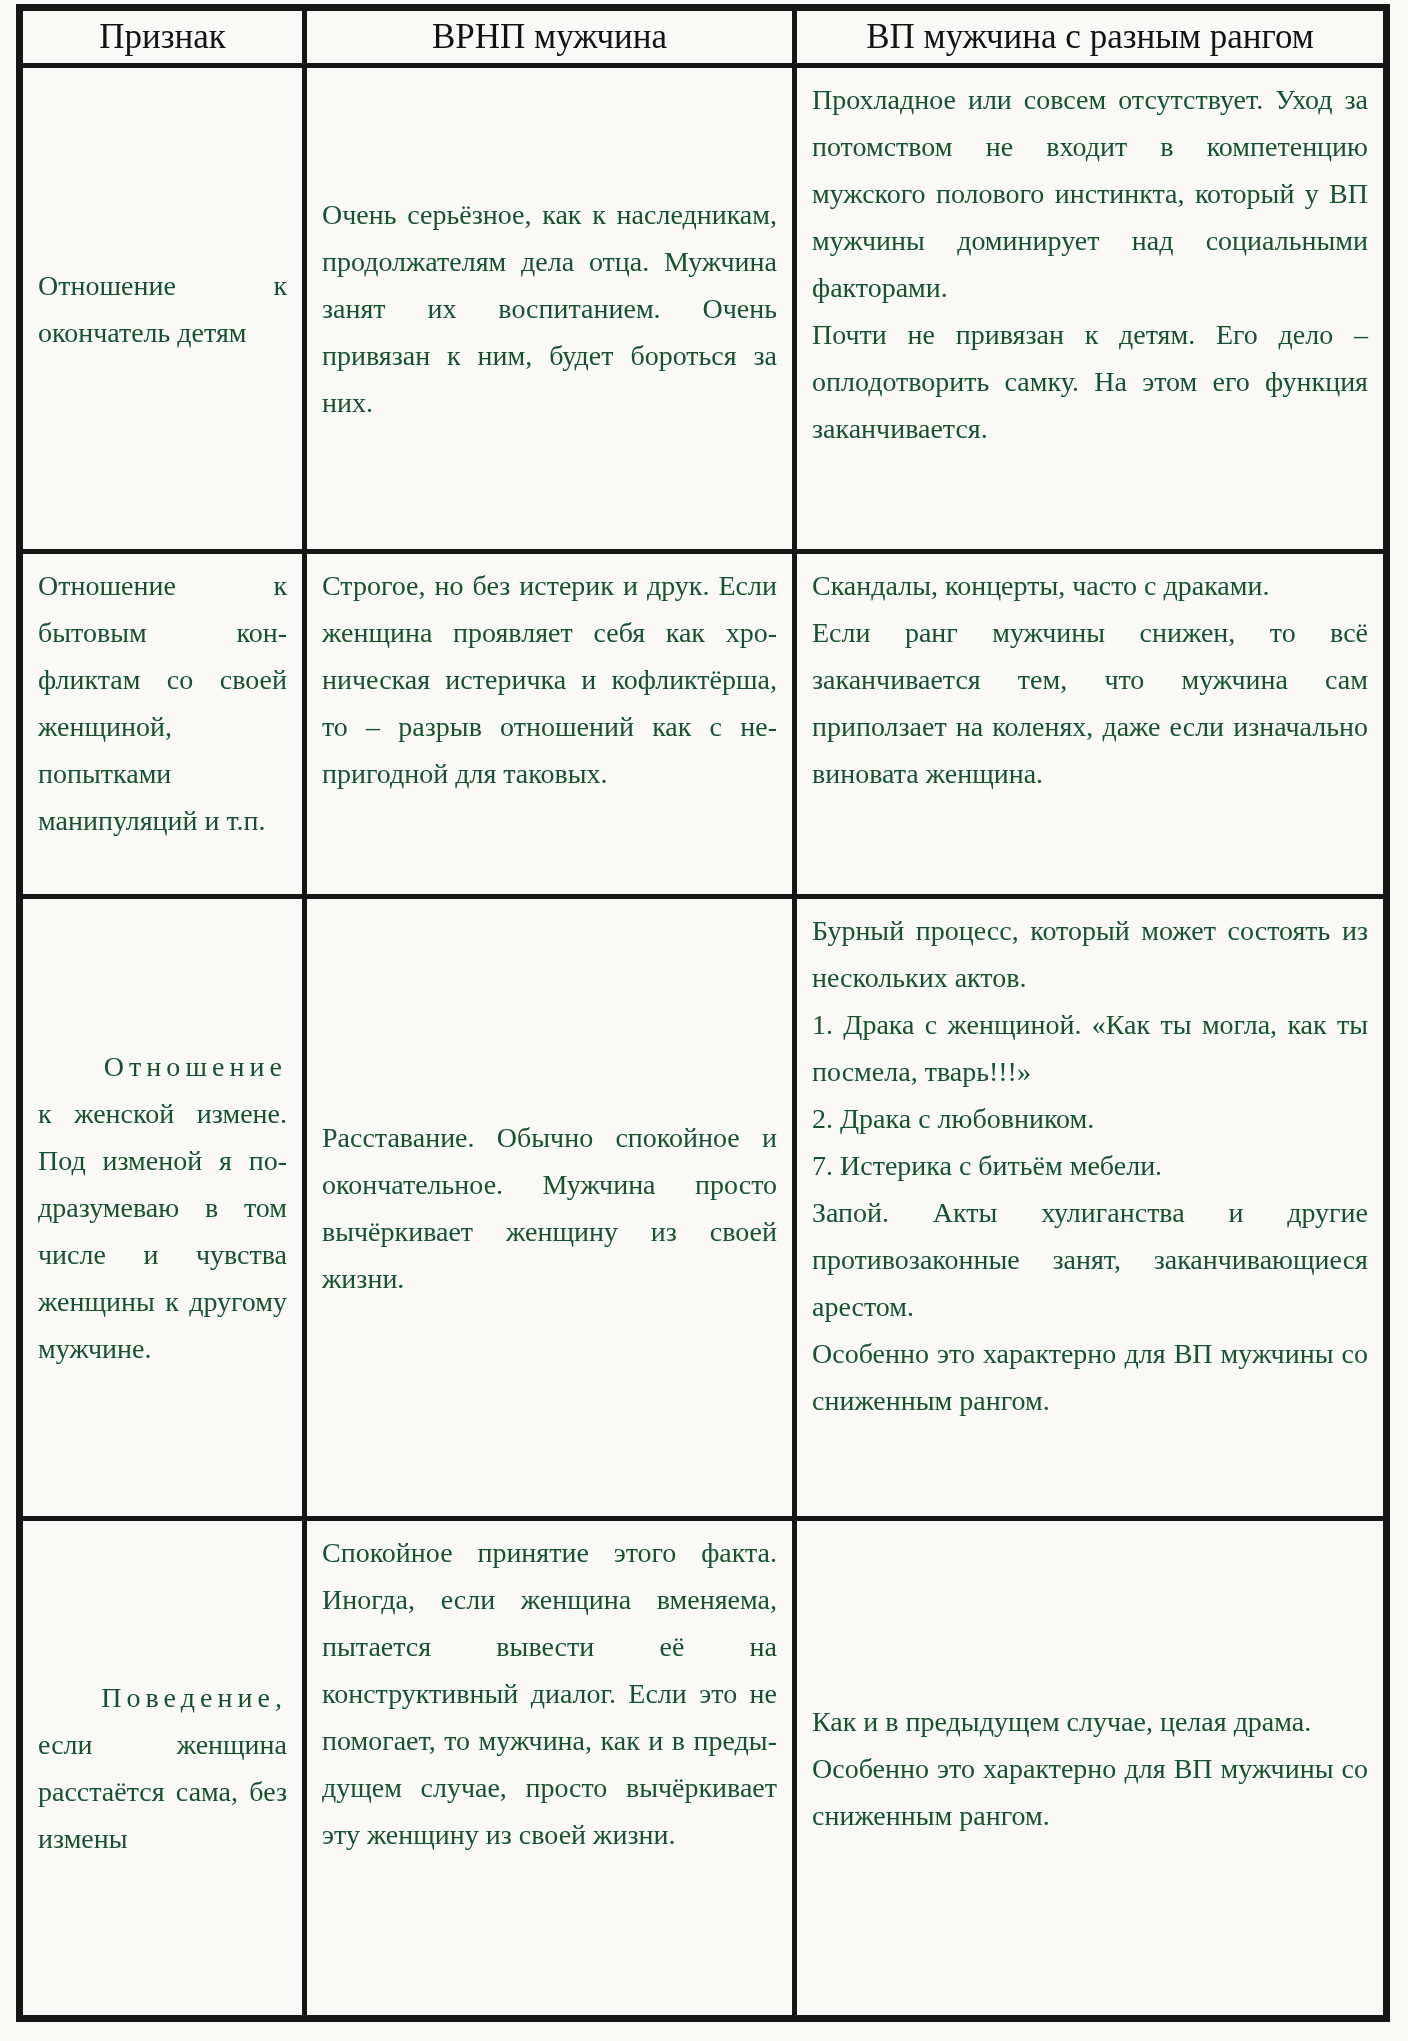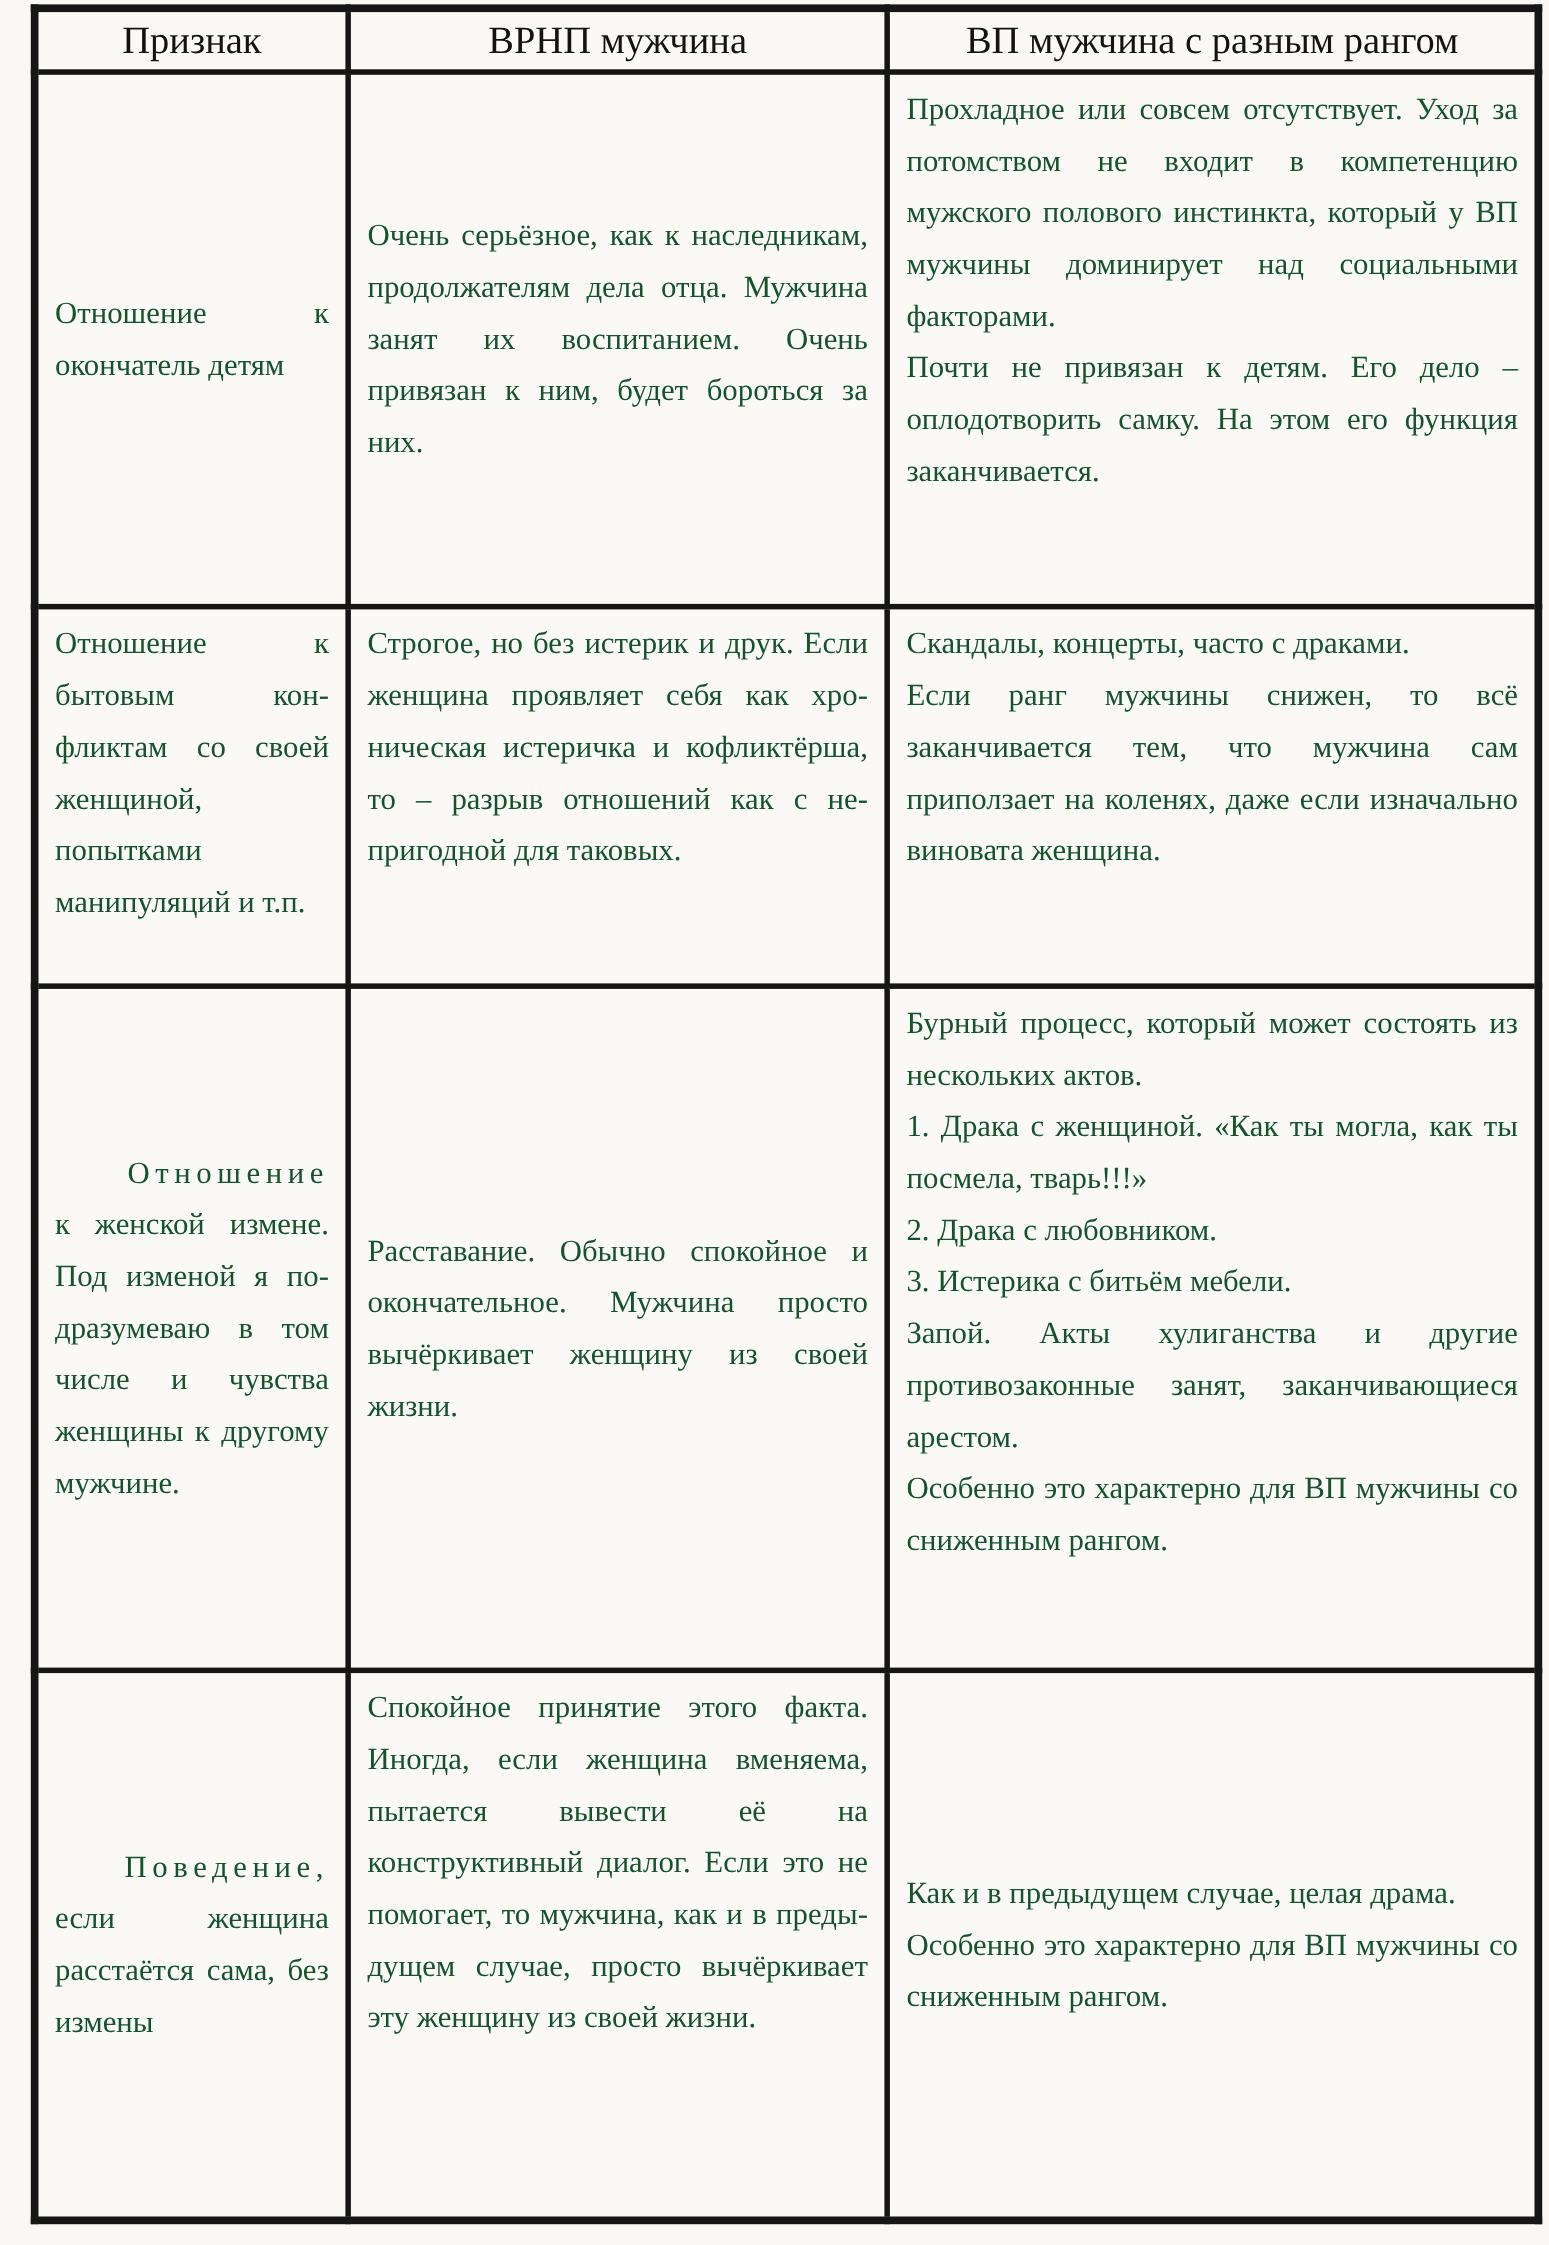--- a/index.html
+++ b/index.html
@@ -11,21 +11,21 @@
     position: relative;
     font-family: "Liberation Serif", "DejaVu Serif", serif;
   }
   .scan-page {
     position: absolute;
     inset: 0;
     background: #faf8f4;
   }
   table.cmp {
     position: absolute;
-    left: 28px;
+    left: 16px;
     top: 4px;
     width: 1372px;
     border-collapse: collapse;
     table-layout: fixed;
     background: #fbf9f5;
     border: 7px solid #161616;
   }
   table.cmp th, table.cmp td {
     border: 5px solid #161616;
     padding: 8px 15px;
@@ -107,21 +107,21 @@
         <p class="spread">Отношение</p>
         <p>к женской измене. Под изменой я по­дразумеваю в том числе и чувства жен­щины к дру­гому мужчи­не.</p>
       </td>
       <td class="va-c">
         <p>Расставание. Обычно спокойное и окончатель­ное. Мужчина просто вычёркивает женщину из своей жизни.</p>
       </td>
       <td class="va-t">
         <p>Бурный процесс, который мо­жет состоять из нескольких ак­тов.</p>
         <p>1. Драка с женщиной. «Как ты могла, как ты посмела, тварь!!!»</p>
         <p>2. Драка с любовником.</p>
-        <p>3. Истерика с битьём мебели.</p>
+        <p>7. Истерика с битьём мебели.</p>
         <p>Запой. Акты хулиганства и дру­гие противозаконные занят, заканчивающиеся арестом.</p>
         <p>Особенно это характерно для ВП мужчины со сниженным рангом.</p>
       </td>
     </tr>
 
     <tr class="r4">
       <td class="va-c">
         <p class="spread">Поведение,</p>
         <p>если женщи­на расстаётся сама, без из­мены</p>
       </td>

